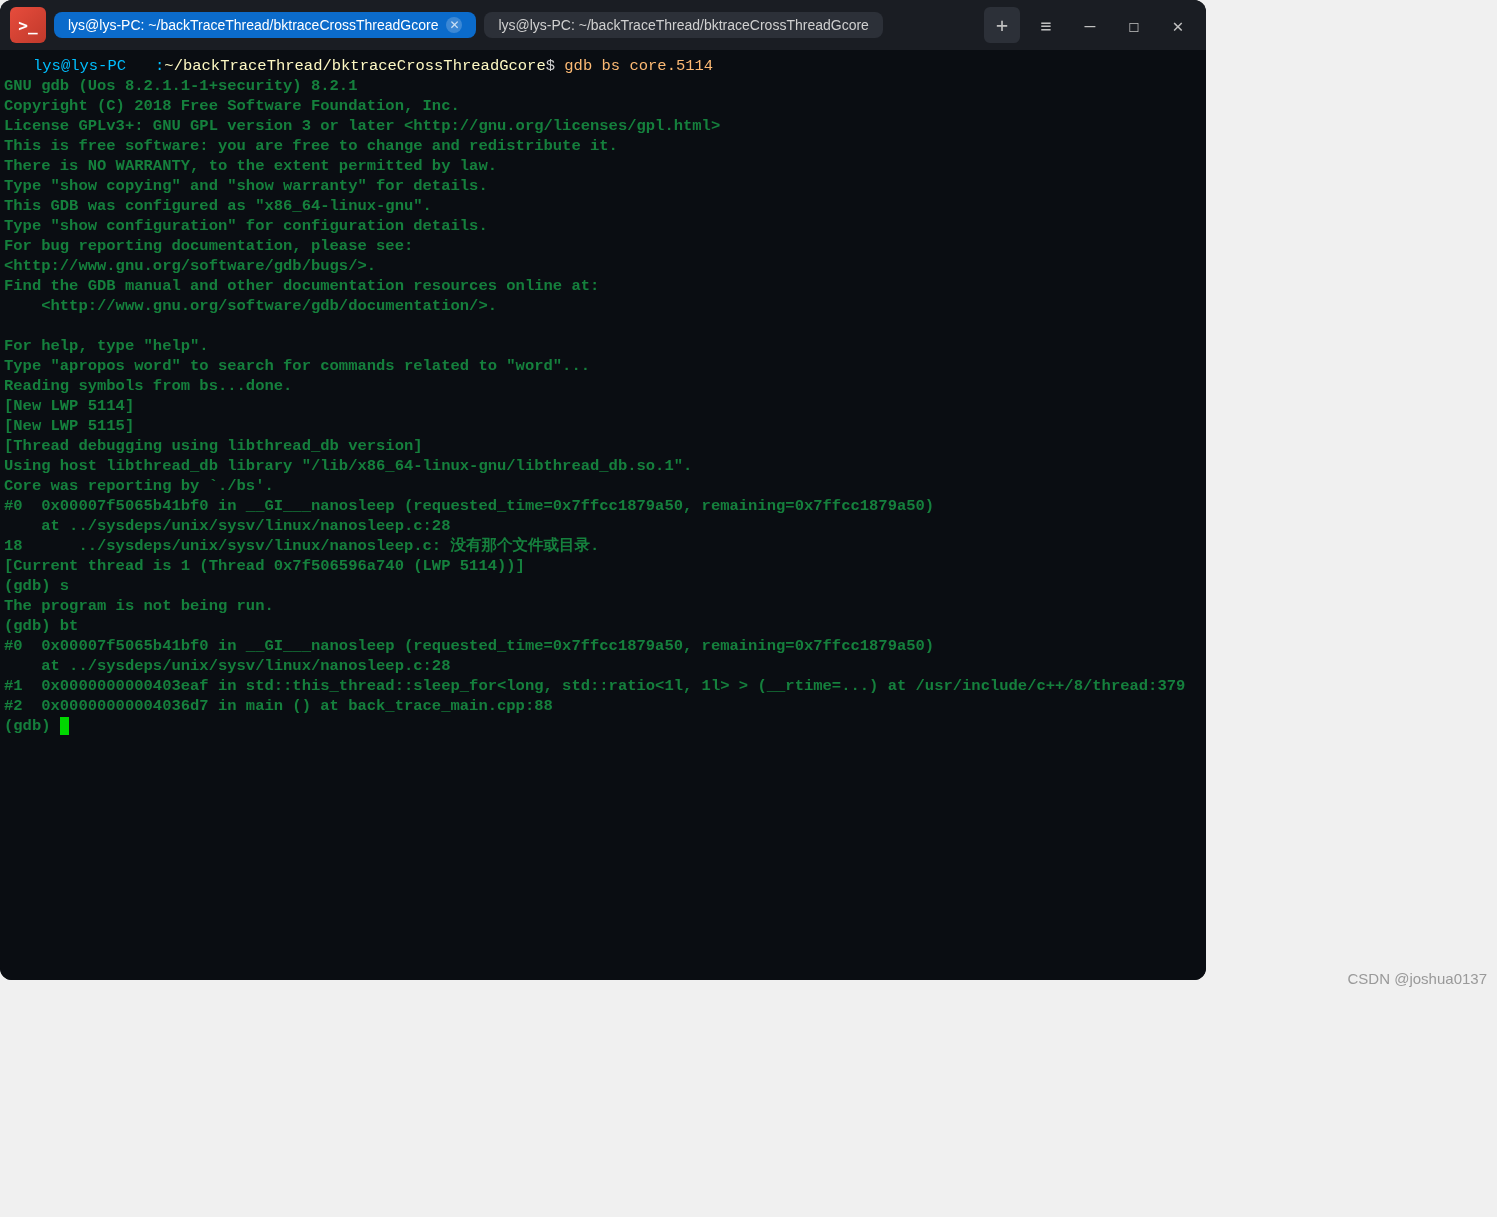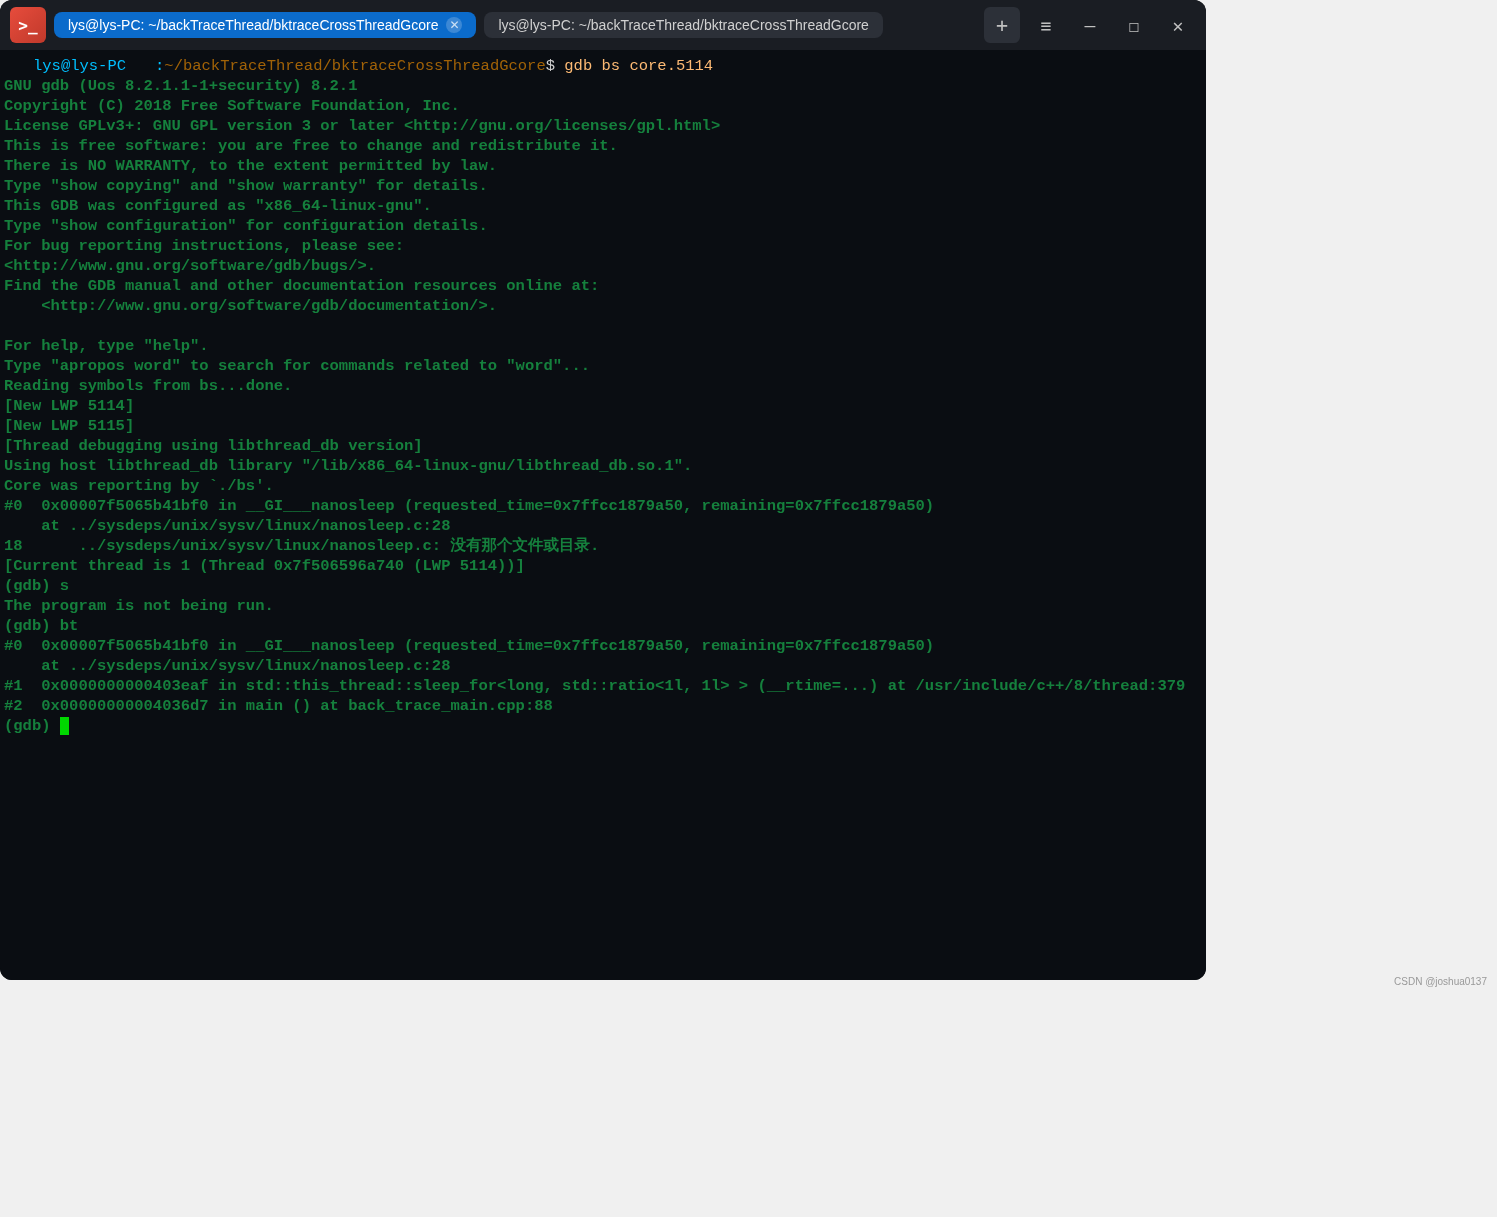--- a/index.html
+++ b/index.html
@@ -101,37 +101,37 @@
       background: #0a0d12;
       padding: 6px 4px;
       font-family: 'Courier New', monospace;
       font-size: 15.5px;
       line-height: 20px;
       color: #00d800;
       overflow: hidden;
       white-space: pre;
     }
     .prompt-user { color: #00bfff; margin-left: 29px; }
-    .prompt-path { color: #a16207; }
+    .prompt-path { color: #fef9c3; }
     .prompt-dollar { color: #d0d0d0; }
     .cmd { color: #fdba74; }
     .output { color: #15803d; font-weight: bold; }
     .cursor {
       display: inline-block;
       width: 9px;
       height: 18px;
       background: #00d800;
       vertical-align: text-bottom;
     }
     .watermark {
       position: absolute;
       right: 10px;
       bottom: 230px;
       font-family: sans-serif;
-      font-size: 10px;
+      font-size: 15px;
       color: #999;
     }
   </style>
 </head>
 <body>
 
 <div class="window">
   <div class="titlebar">
     <div class="app-icon">&gt;_</div>
     <div class="tab active">
@@ -151,21 +151,21 @@
 
   <div class="terminal"><span class="prompt-user">lys@lys-PC</span><span class="prompt-user">:</span><span class="prompt-path">~/backTraceThread/bktraceCrossThreadGcore</span><span class="prompt-dollar">$</span><span class="cmd"> gdb bs core.5114</span>
 <span class="output">GNU gdb (Uos 8.2.1.1-1+security) 8.2.1</span>
 <span class="output">Copyright (C) 2018 Free Software Foundation, Inc.</span>
 <span class="output">License GPLv3+: GNU GPL version 3 or later &lt;http://gnu.org/licenses/gpl.html&gt;</span>
 <span class="output">This is free software: you are free to change and redistribute it.</span>
 <span class="output">There is NO WARRANTY, to the extent permitted by law.</span>
 <span class="output">Type "show copying" and "show warranty" for details.</span>
 <span class="output">This GDB was configured as "x86_64-linux-gnu".</span>
 <span class="output">Type "show configuration" for configuration details.</span>
-<span class="output">For bug reporting instructions, please see:</span>
+<span class="output">For bug reporting documentation, please see:</span>
 <span class="output">&lt;http://www.gnu.org/software/gdb/bugs/&gt;.</span>
 <span class="output">Find the GDB manual and other documentation resources online at:</span>
 <span class="output">    &lt;http://www.gnu.org/software/gdb/documentation/&gt;.</span>
 <span class="output"></span>
 <span class="output">For help, type "help".</span>
 <span class="output">Type "apropos word" to search for commands related to "word"...</span>
 <span class="output">Reading symbols from bs...done.</span>
 <span class="output">[New LWP 5114]</span>
 <span class="output">[New LWP 5115]</span>
 <span class="output">[Thread debugging using libthread_db version]</span>

